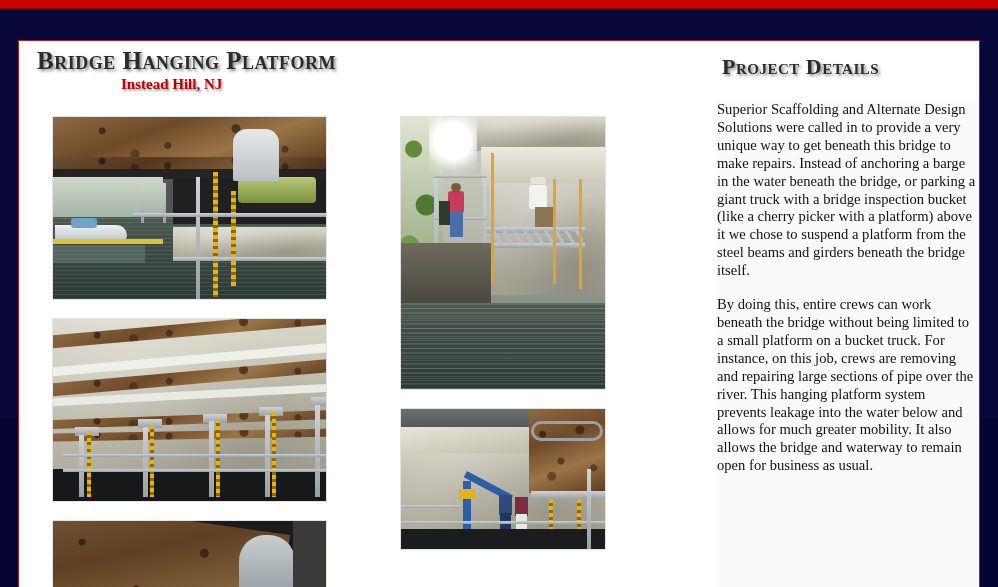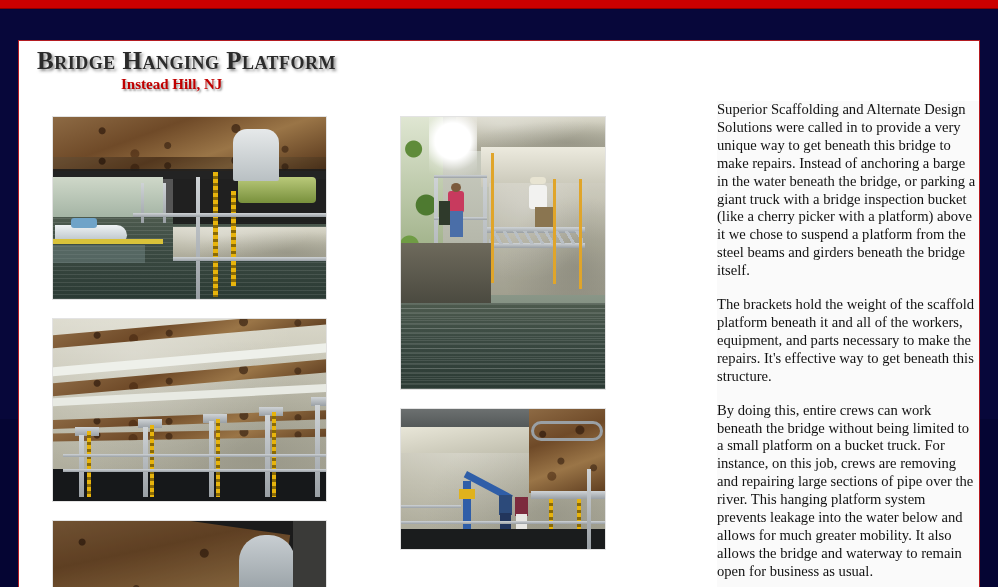--- a/index.html
+++ b/index.html
@@ -152,20 +152,21 @@
 <div id="page">
 
   <div id="top-bar"></div>
 
   <div id="content-panel">
 
     <div class="hdr-title" id="main-title">Bridge Hanging Platform</div>
 
     <div id="sub-title">Instead Hill, NJ</div>
 
+    <div class="hdr-title" id="details-title">Project Details</div>
 
     <div id="col-left">
 
       <div class="photo" style="width:273px;height:182px;">
         <div class="rust" style="left:0;top:0;width:273px;height:46px;"></div>
         <div class="rust" style="left:0;top:40px;width:273px;height:14px;filter:brightness(0.75);"></div>
         <div class="dark" style="left:0;top:52px;width:273px;height:10px;opacity:.85;"></div>
         <div style="left:0;top:60px;width:110px;height:45px;background:linear-gradient(180deg,#cfd8c9,#9fb0a0);"></div>
         <div class="water" style="left:0;top:100px;width:273px;height:82px;"></div>
         <div class="concrete" style="left:120px;top:110px;width:153px;height:34px;"></div>
@@ -291,18 +292,17 @@
 
         <div class="steel" style="left:0;top:112px;width:204px;height:3px;"></div>
         <div style="left:0;top:120px;width:204px;height:20px;background:#1a1c1d;"></div>
         <div class="steel" style="left:0;top:96px;width:60px;height:3px;"></div>
         <div class="steel" style="left:186px;top:60px;width:4px;height:80px;"></div>
       </div>
     </div>
 
     <div id="col-right">
       <p class="para">Superior Scaffolding and Alternate Design Solutions were called in to provide a very unique way to get beneath this bridge to make repairs. Instead of anchoring a barge in the water beneath the bridge, or parking a giant truck with a bridge inspection bucket (like a cherry picker with a platform) above it we chose to suspend a platform from the steel beams and girders beneath the bridge itself.</p>
-      <p class="para">The brackets hold the weight of the scaffold platform beneath it and all of the workers, equipment, and parts necessary to make the repairs. It's effective way to get beneath this structure.</p>
       <p class="para">By doing this, entire crews can work beneath the bridge without being limited to a small platform on a bucket truck. For instance, on this job, crews are removing and repairing large sections of pipe over the river. This hanging platform system prevents leakage into the water below and allows for much greater mobility. It also allows the bridge and waterway to remain open for business as usual.</p>
     </div>
 
   </div>
 </div>
 
 </body></html>

